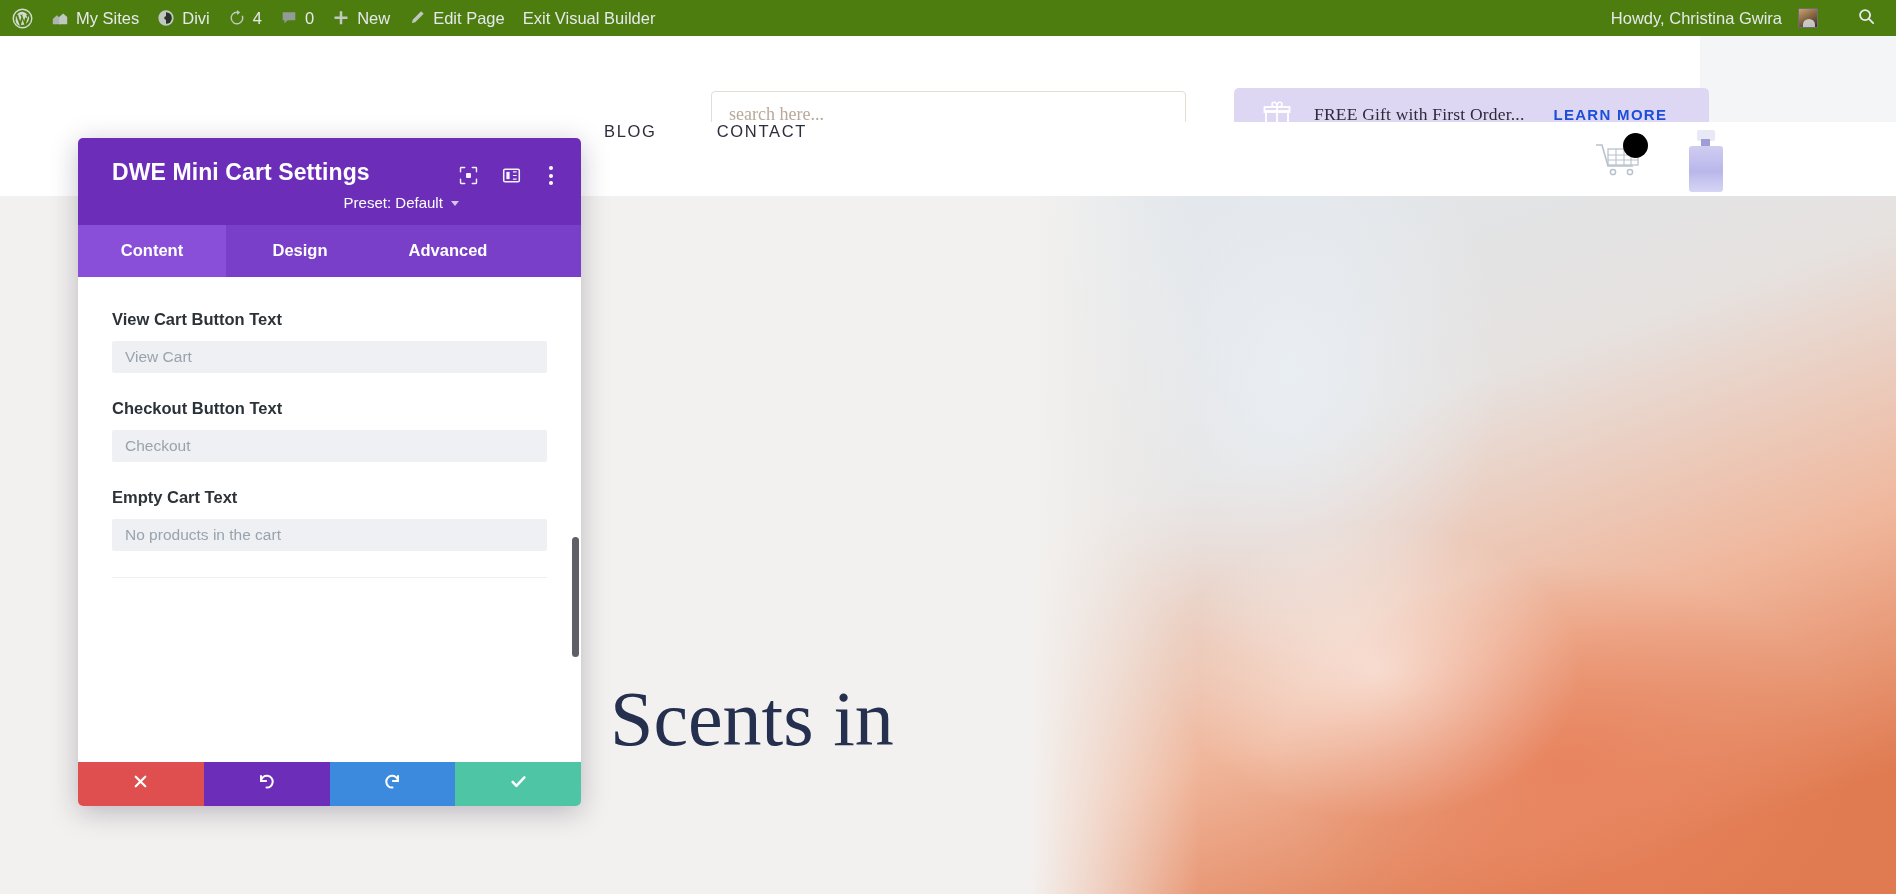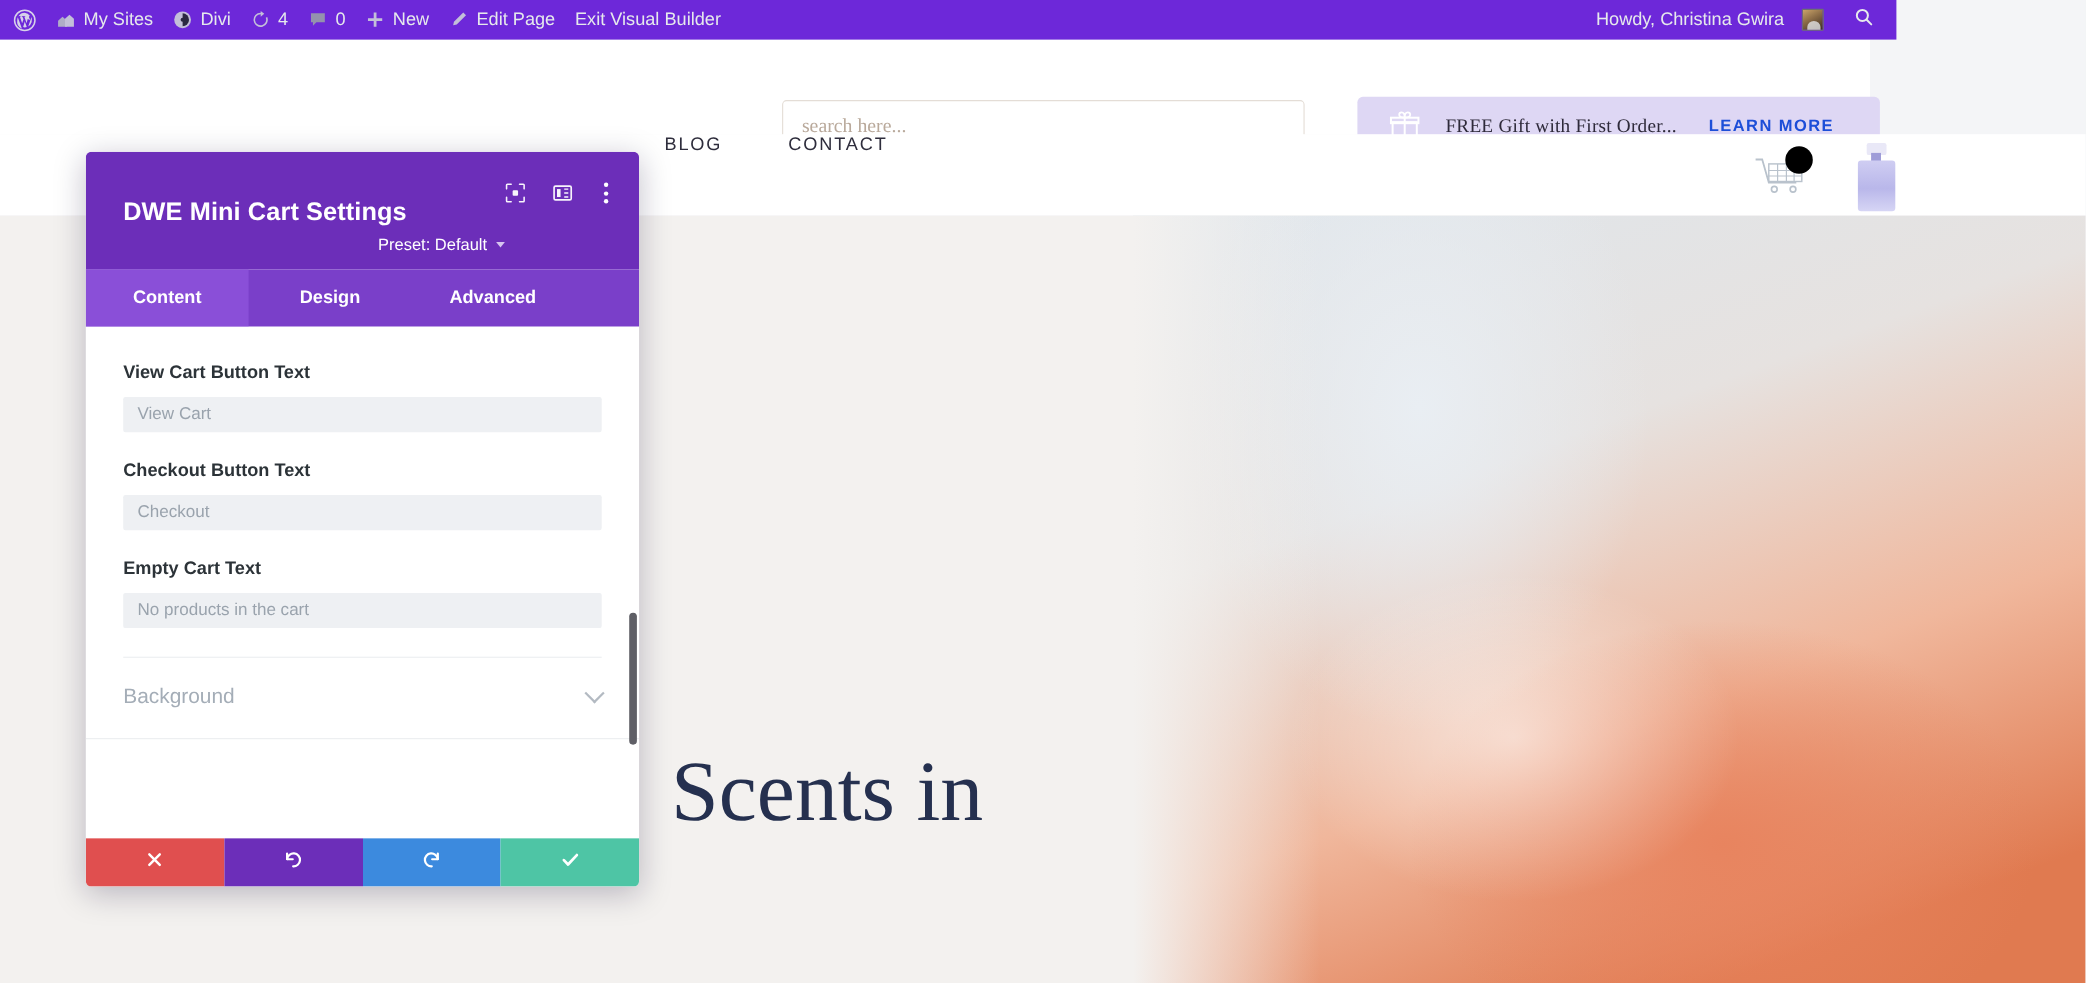--- a/index.html
+++ b/index.html
@@ -6,35 +6,35 @@
   html, body {
     width: 1896px; height: 894px;
     overflow: hidden;
     font-family: "Liberation Sans", sans-serif;
     background: #f4f5f7;
   }
 
   
   .adminbar {
     position: absolute; top: 0; left: 0;
-    width: 1724px; height: 36px;
-    background: #6d28d9;
+    width: 1896px; height: 36px;
+    background: #4d7c0f;
     display: flex; align-items: center;
     color: #d8dce0; font-size: 16.5px;
     z-index: 100;
   }
   .ab-item {
     display: flex; align-items: center; gap: 7px;
     height: 36px; padding: 0 9px;
     color: #e6e9ec; white-space: nowrap;
   }
   .ab-item:first-child { padding-left: 12px; }
   .ab-icon { display: inline-flex; align-items: center; justify-content: center; opacity: .88; }
   .ab-spacer { flex: 1; }
-  .ab-right { display: flex; align-items: center; gap: 2px; padding-right: 14px; }
+  .ab-right { display: flex; align-items: center; gap: 14px; padding-right: 14px; }
   .ab-avatar {
     width: 20px; height: 20px; margin-left: 9px;
     background: linear-gradient(150deg,#caa46a 0%,#8a6b46 45%,#3b2d22 100%);
     border: 1px solid #6d6f72; border-radius: 1px;
     position: relative; overflow: hidden;
   }
   .ab-avatar::after {
     content: ""; position: absolute; left: 4px; top: 10px;
     width: 12px; height: 11px; border-radius: 50% 50% 0 0;
     background: rgba(235,238,242,.75);
@@ -161,21 +161,21 @@
     overflow: hidden; z-index: 60;
     display: flex; flex-direction: column;
   }
   .modal-head {
     background: #6c2eb9;
     padding: 21px 24px 14px 34px;
     display: flex; align-items: flex-start;
   }
   .modal-head-texts { flex: 1; }
   .modal-title {
-    color: #fff; font-size: 23px; font-weight: bold; letter-spacing: .1px; margin-top: 20px;
+    color: #fff; font-size: 23px; font-weight: bold; letter-spacing: .1px;
   }
   .modal-preset {
     color: #ffffff; font-size: 15px; font-weight: normal; margin-top: 8px; text-align: right;
   }
   .caret-dn {
     display: inline-block; width: 0; height: 0; margin-left: 4px;
     border-left: 4.5px solid transparent; border-right: 4.5px solid transparent;
     border-top: 5px solid #d6c5ef; vertical-align: 2px;
   }
   .head-icons { display: flex; align-items: center; gap: 24px; padding-top: 5px; }
@@ -415,24 +415,20 @@
         <div class="field-label">Checkout Button Text</div>
         <div class="field-input">Checkout</div>
       </div>
       <div class="field">
         <div class="field-label">Empty Cart Text</div>
         <div class="field-input">No products in the cart</div>
       </div>
       <div class="divider"></div>
     </div>
 
-    <div class="accordion">
-      <span class="accordion-title">Background</span>
-      <span class="chev"></span>
-    </div>
 
     <div class="scrollbar"></div>
   </div>
 
   <div class="modal-foot">
     <div class="foot-btn fb-close">
       <span>
         <svg width="17" height="17" viewBox="0 0 20 20">
             <path d="M4.4 4.4l11.2 11.2M15.6 4.4L4.4 15.6" stroke="#fff" stroke-width="2.6" stroke-linecap="round"></path>
           </svg>

